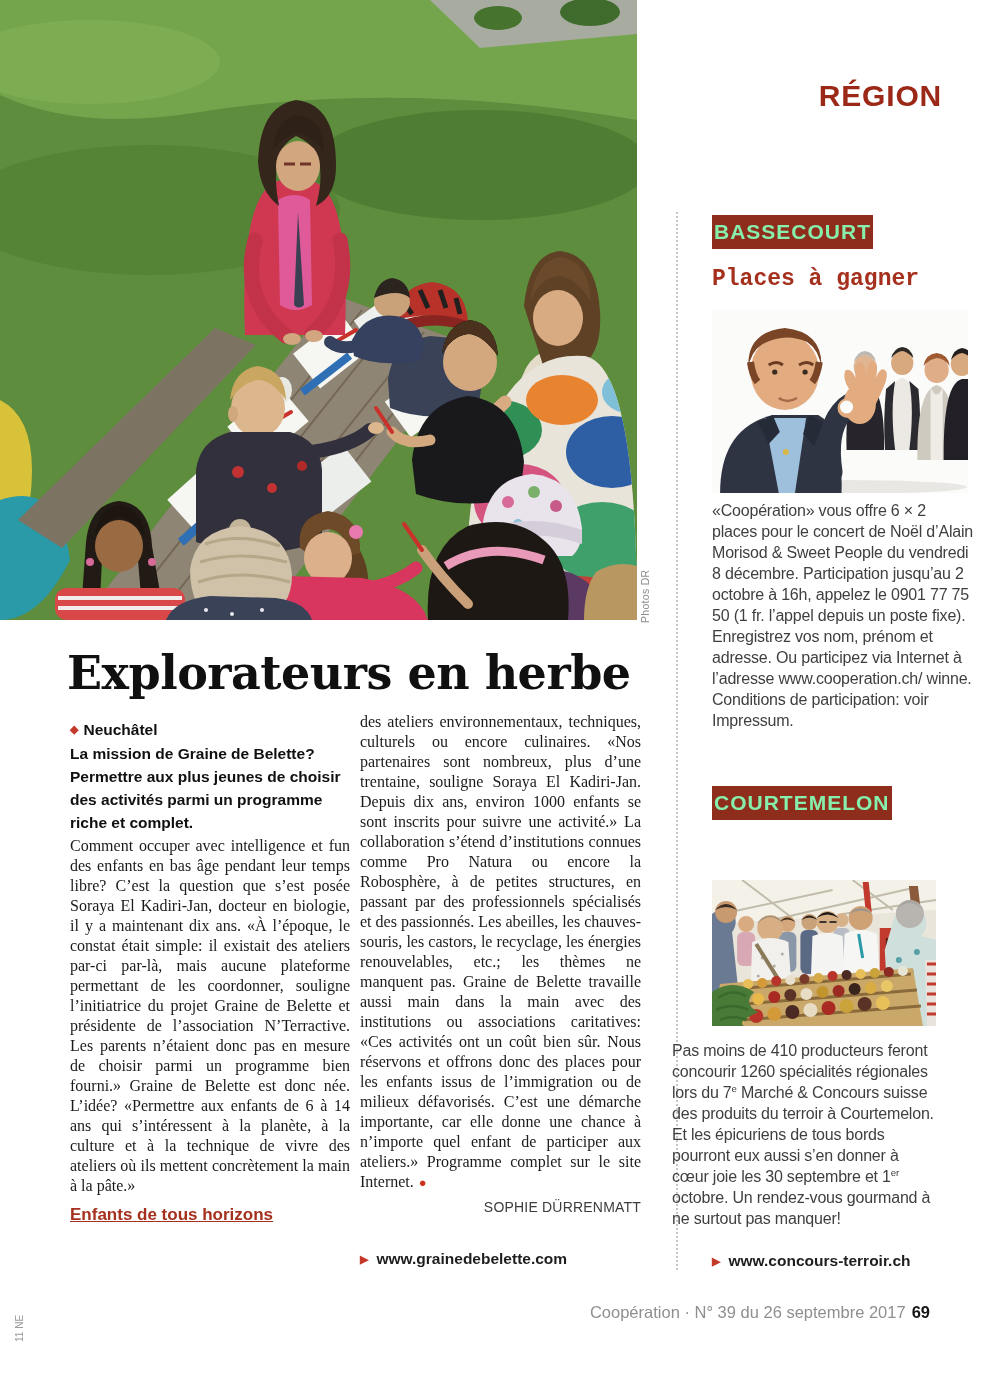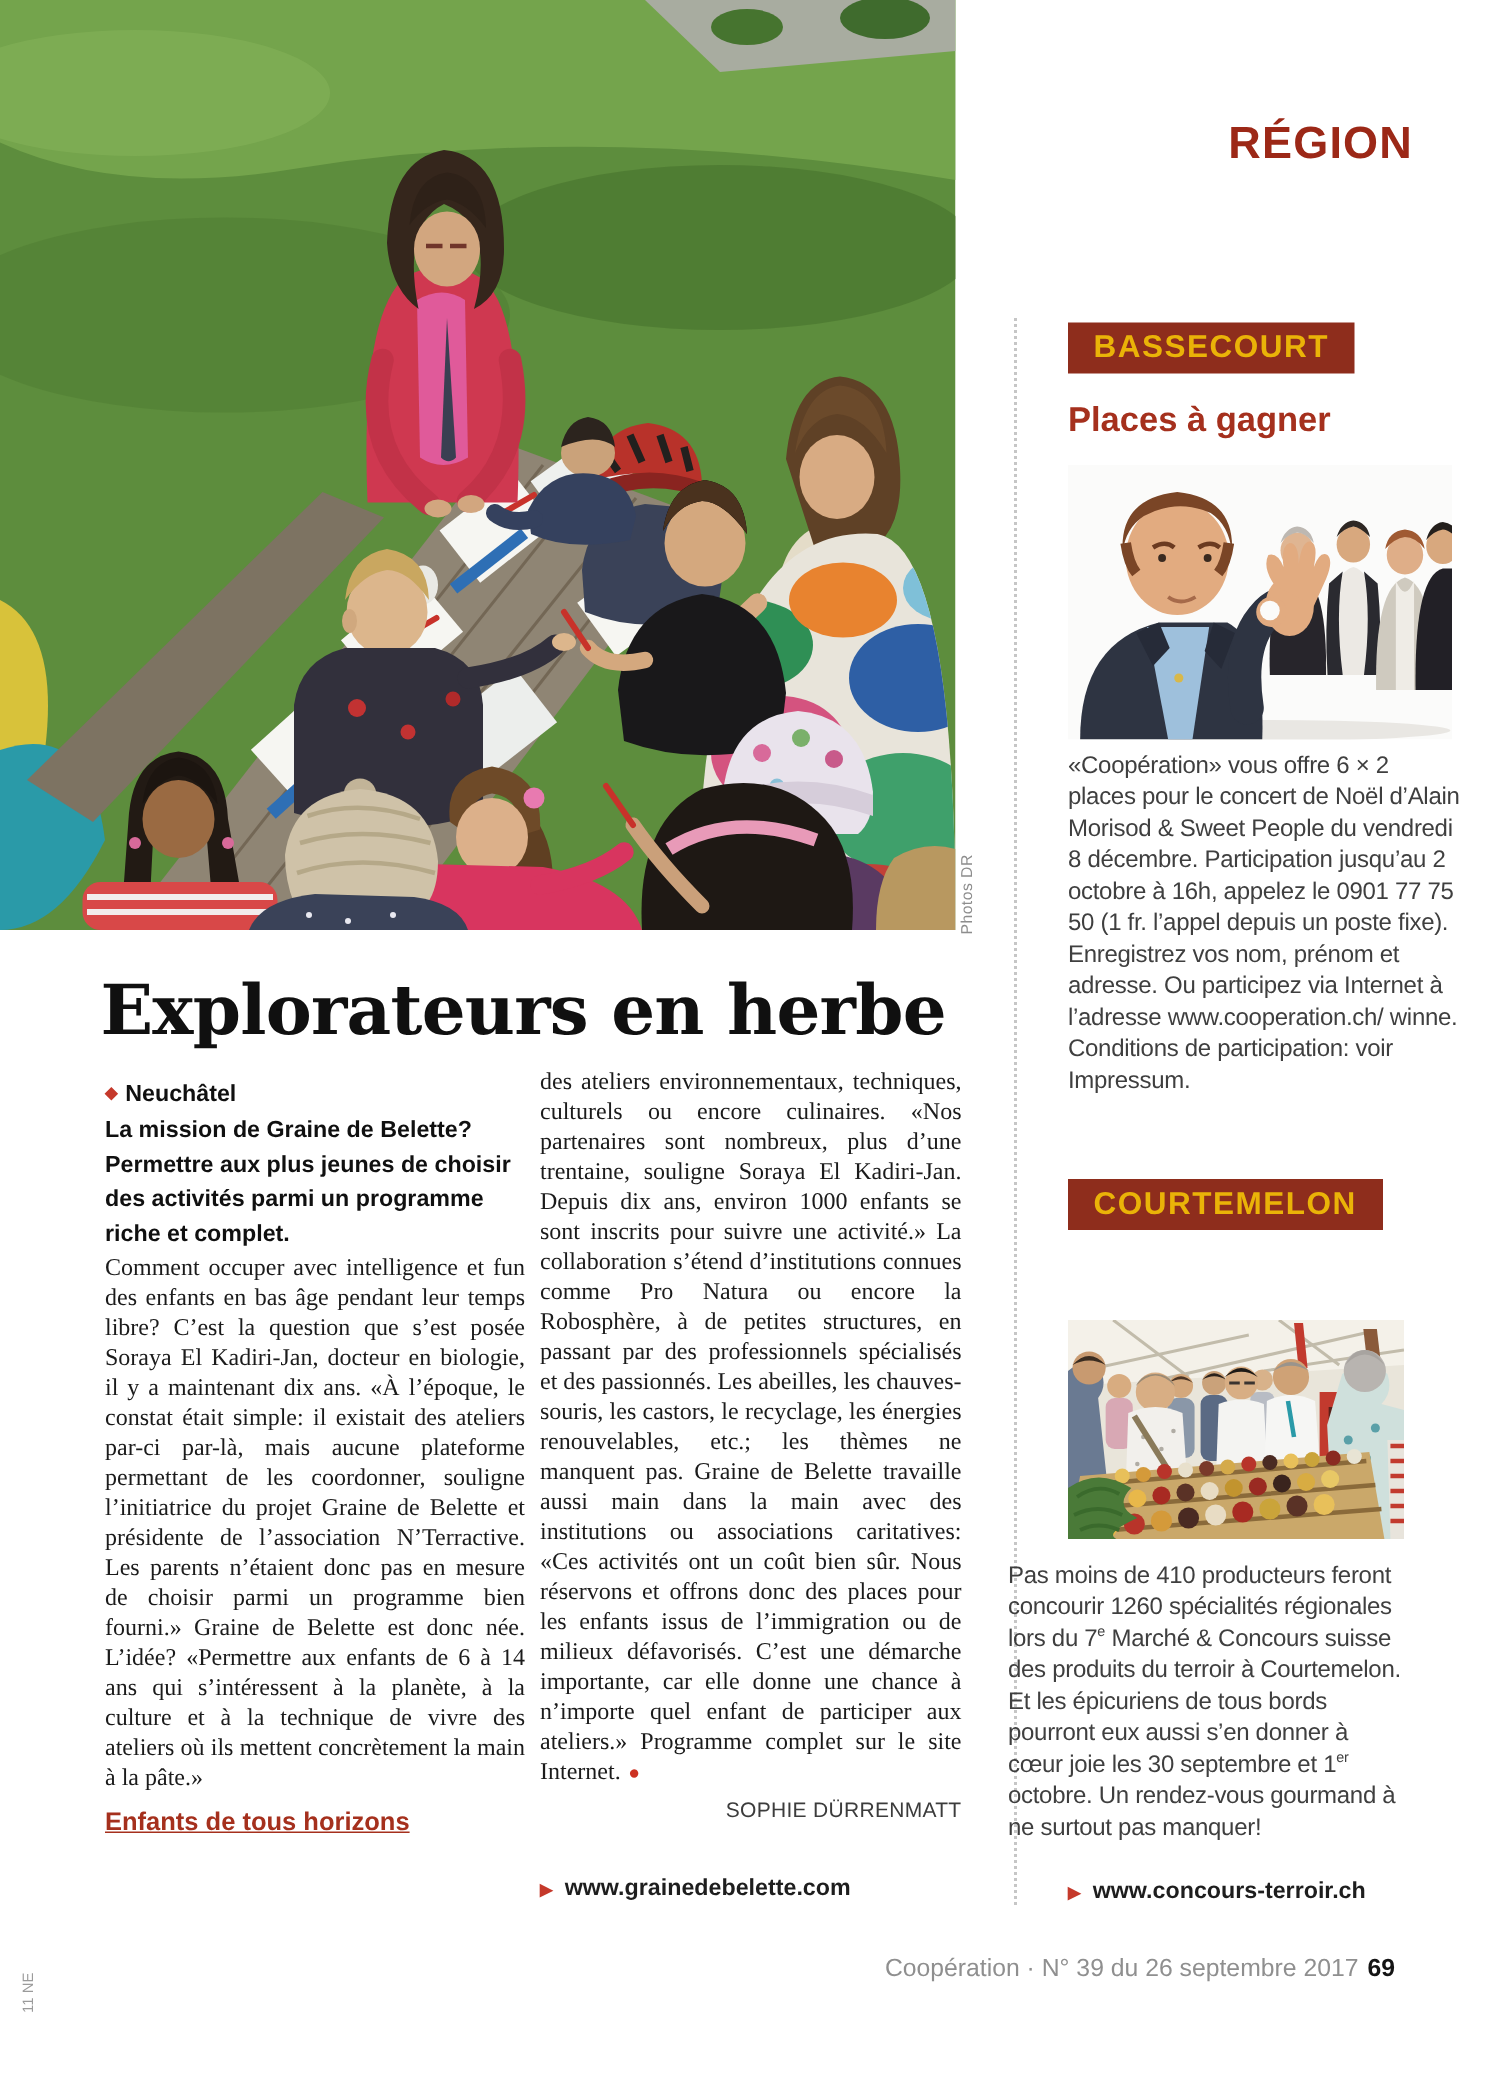--- a/index.html
+++ b/index.html
@@ -36,26 +36,26 @@
           margin-top:4px;letter-spacing:0.2px;}
   .linkrow{display:flex;align-items:center;font-weight:700;font-size:15.5px;color:#1e1e1e;}
   .linkrow .arrow{color:#c5392b;font-size:11px;margin-right:8px;}
   .link-main{left:360px;top:1250px;}
   .link-side{left:712px;top:1252px;}
 
   
   .divider{left:676px;top:212px;height:1058px;width:0;border-left:2px dotted #c6c6c6;}
 
   
-  .tagbox{background:#8e2d1c;color:#eab308;font-weight:700;font-size:21px;letter-spacing:1px;
-          height:34px;line-height:34px;padding:0 17px;display:inline-block;}
+  .tagbox{background:#8e2d1c;color:#86efac;font-weight:700;font-size:21px;letter-spacing:1px;
+          height:34px;line-height:34px;padding:0 2px;display:inline-block;}
   .tag1{left:712px;top:215px;}
   .tag2{left:712px;top:786px;}
   .sidehead{font-size:23px;font-weight:700;color:#a5301d;}
-  .sidehead1{left:712px;top:266px;}
+  .sidehead1{left:712px;top:266px;font-family:Liberation Mono, monospace;}
   .sidehead2{left:712px;top:878px;}
   .photo-side1{left:712px;top:310px;width:256px;height:183px;}
   .photo-side2{left:712px;top:880px;width:224px;height:146px;}
   .photo-side1 svg,.photo-side2 svg{display:block;width:100%;height:100%;}
   .sidetext{width:262px;font-size:16px;line-height:21px;color:#3f3f3f;letter-spacing:-0.2px;}
   .sidetext1{left:712px;top:500px;}
   .sidetext2{left:672px;top:1040px;}
   sup{font-size:0.6em;vertical-align:super;line-height:0;}
 
   

